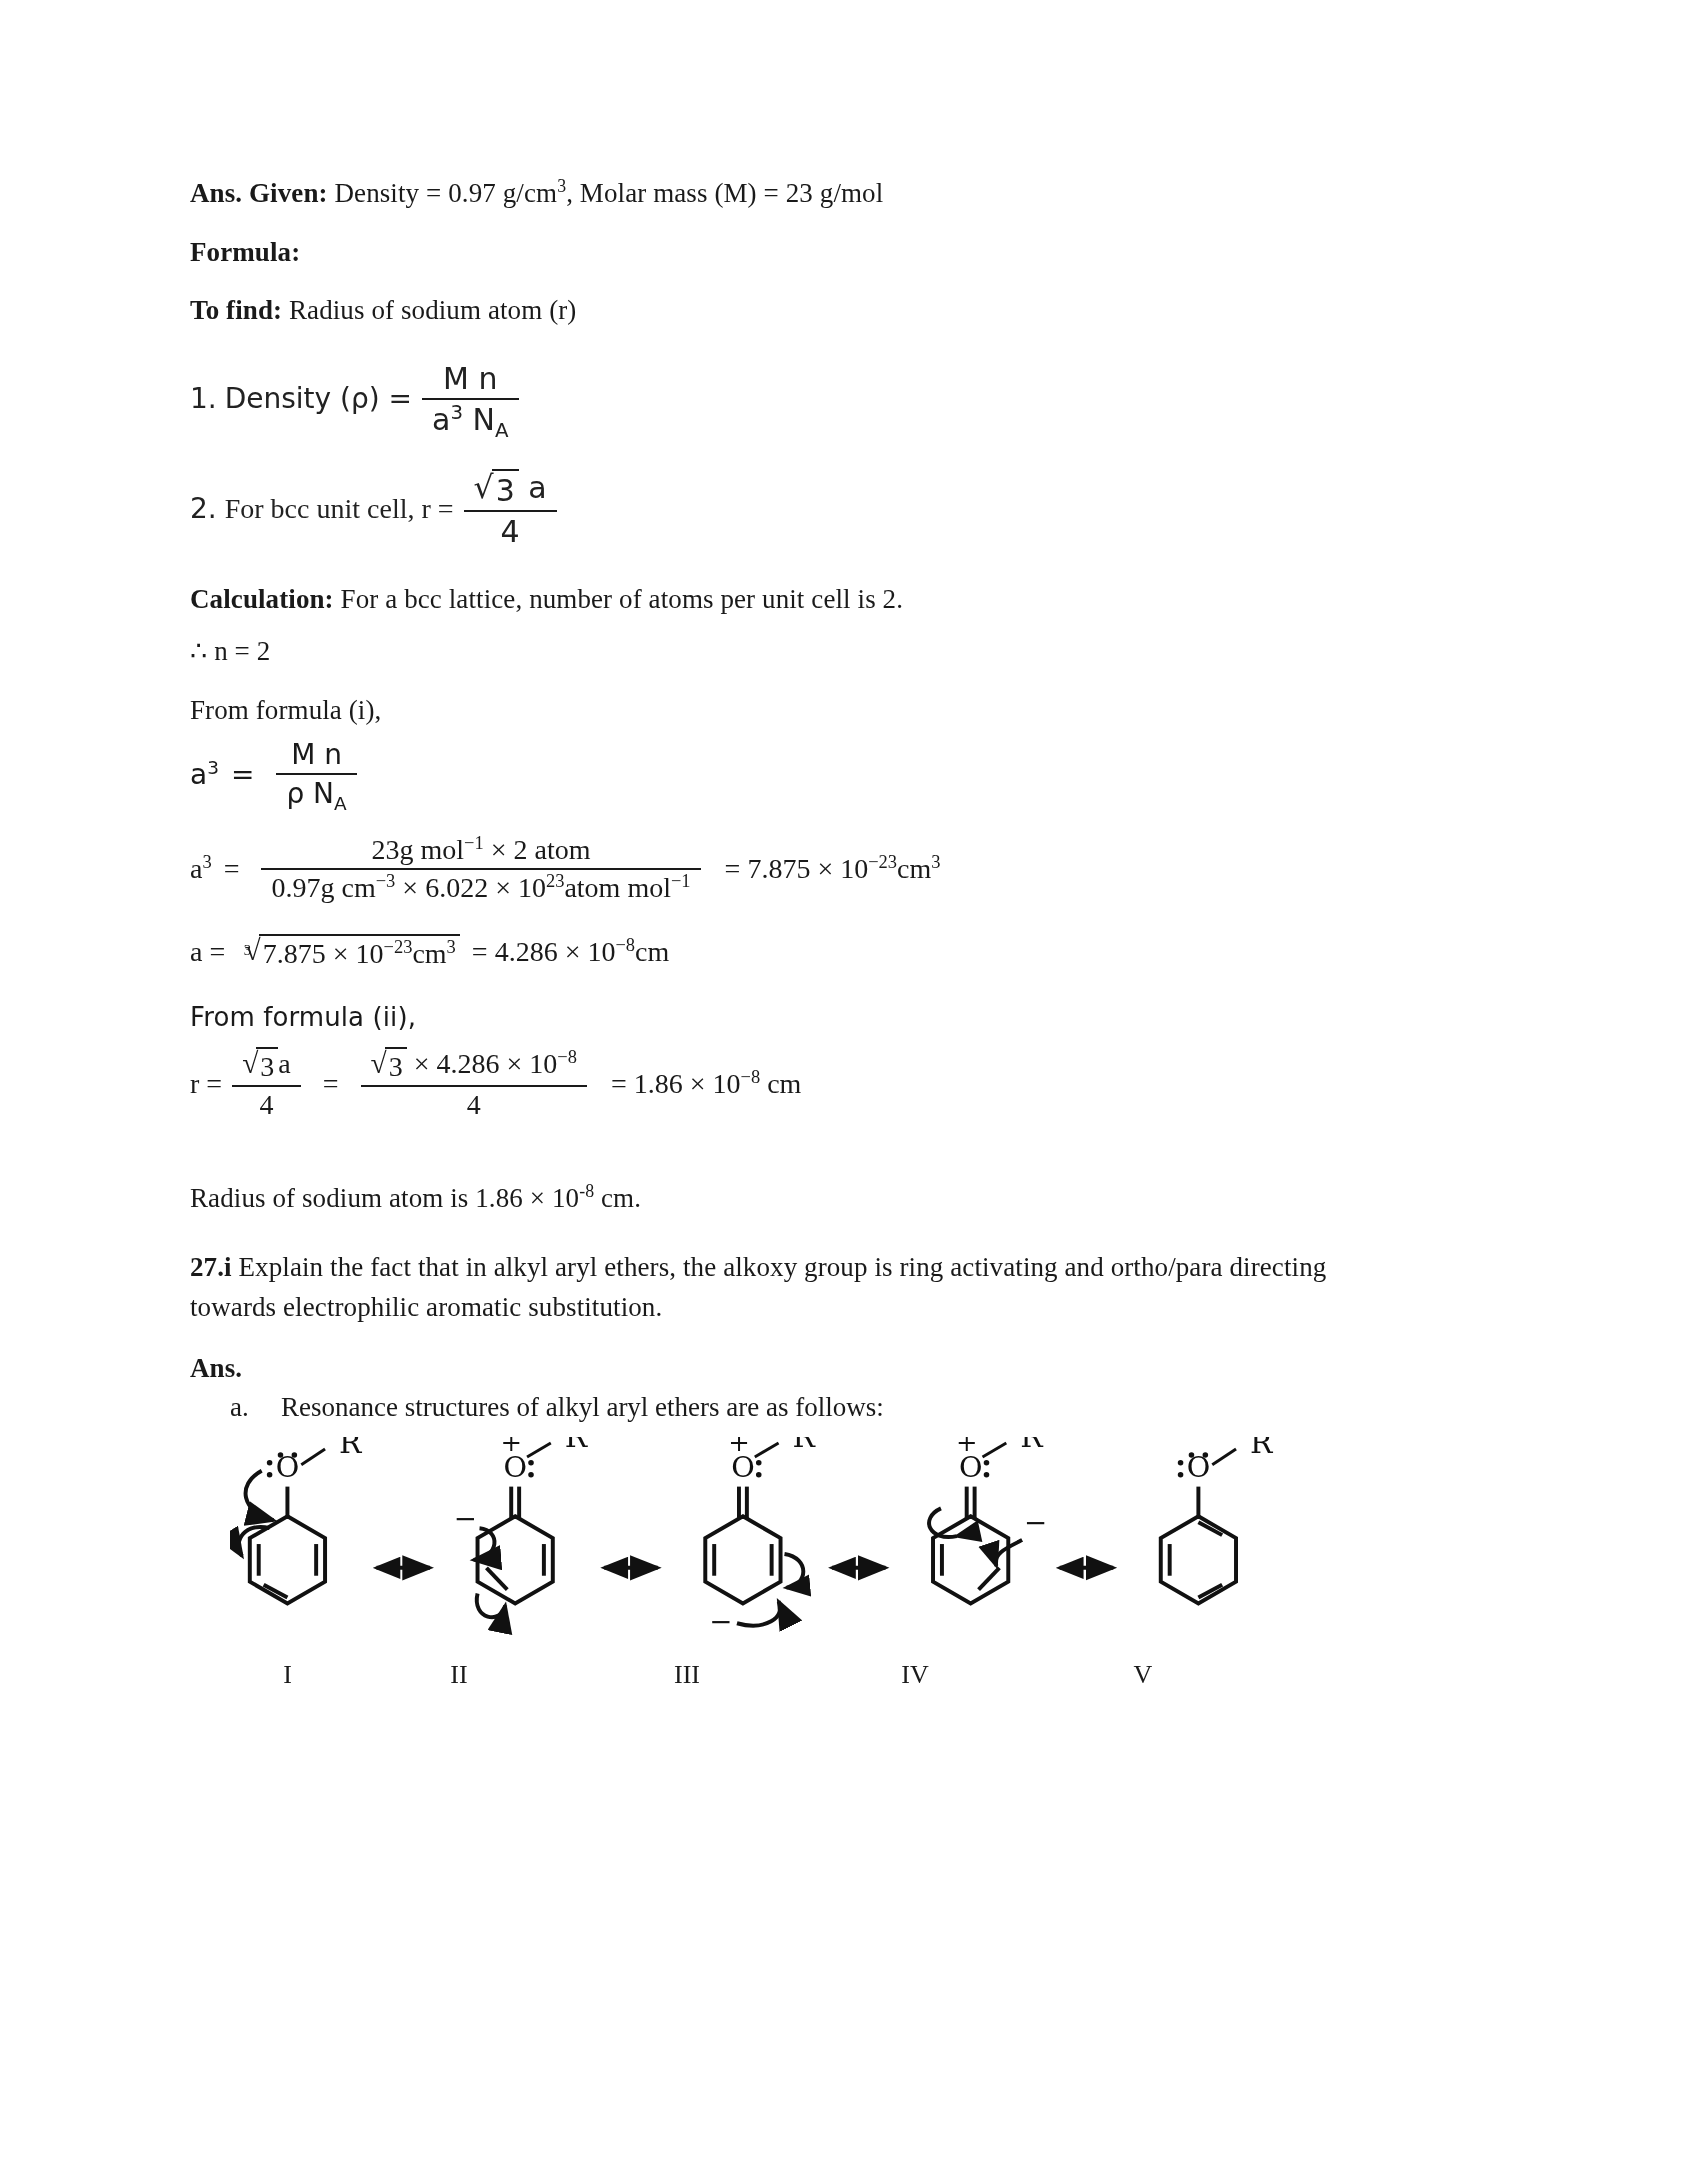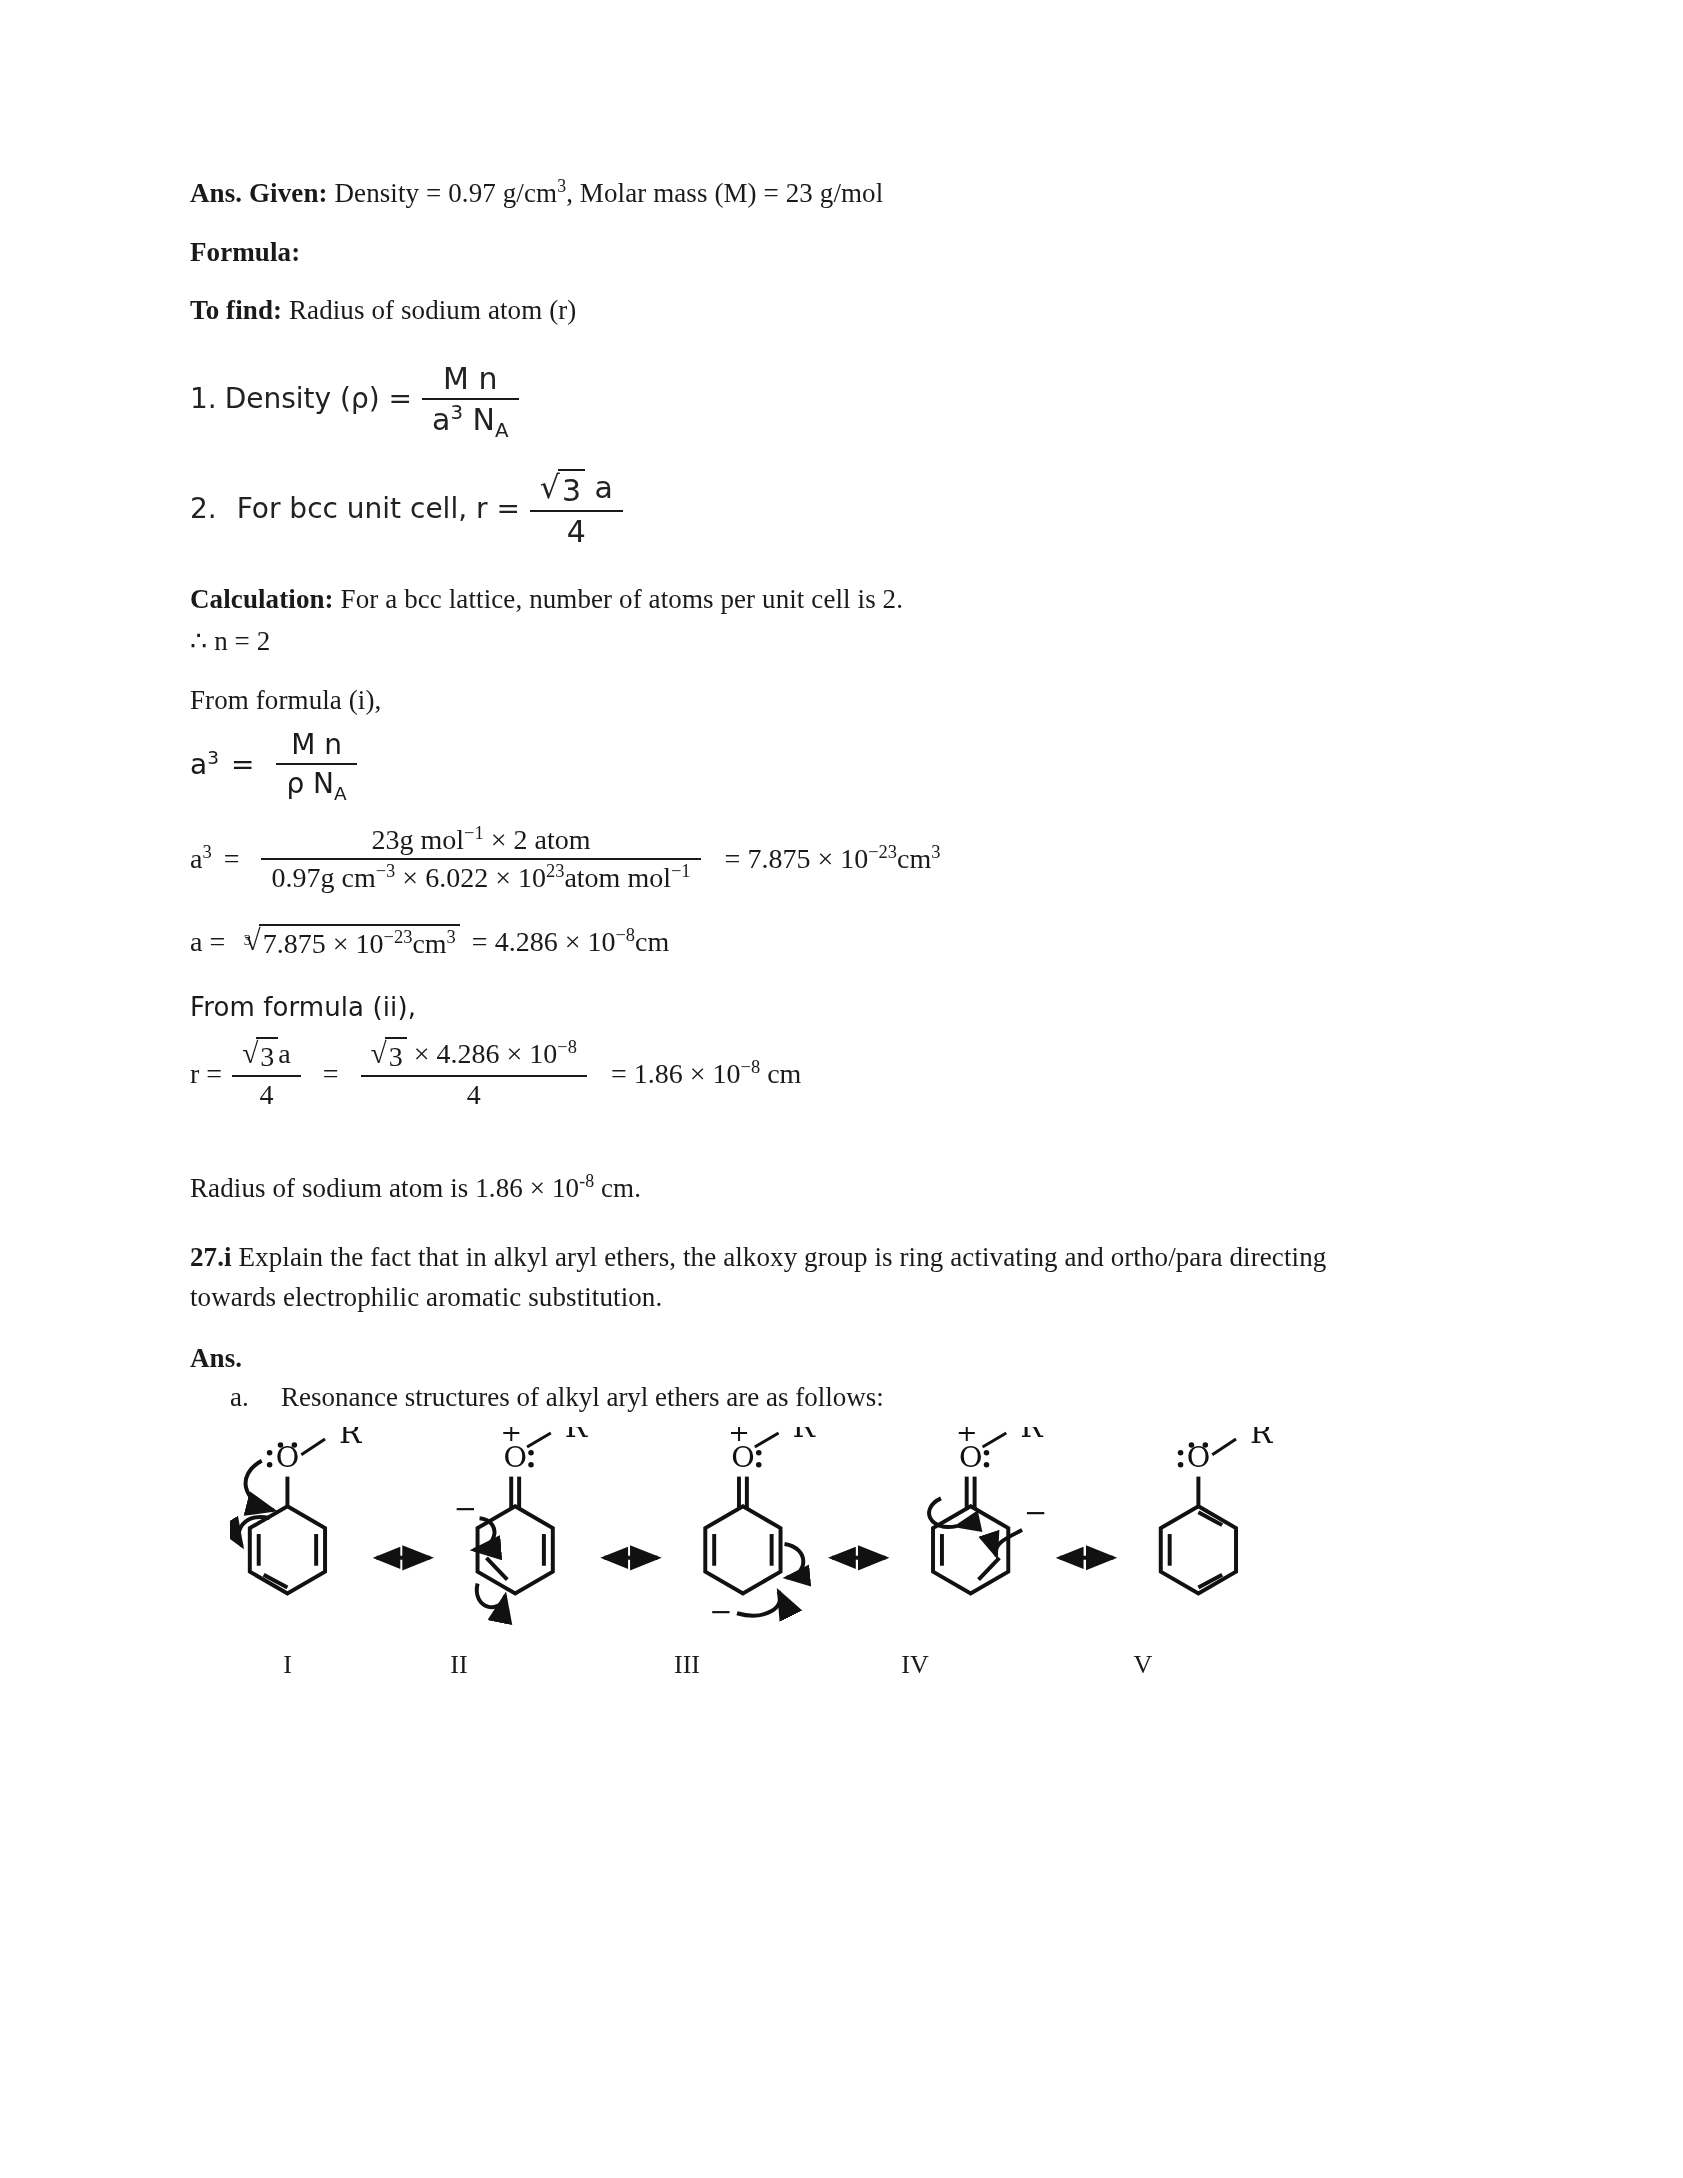--- a/index.html
+++ b/index.html
@@ -152,35 +152,35 @@
       <span class="lbl" style="margin-left:8px;">Density (ρ)  =</span>
       <span class="frac">
         <span class="num">M  n</span>
         <span class="bar"></span>
         <span class="den"><span>a</span><sup>3</sup> <span>N</span><sub>A</sub></span>
       </span>
     </div>
 
     <div class="formula-block mathrow sans mt28">
       <span class="lbl">2.</span>
-      <span class="lbl" style="margin-left:20px;">For bcc unit cell, r  =</span>
+      <span class="lbl" style="margin-left:8px;font-family:Liberation Serif, serif;">For bcc unit cell, r  =</span>
       <span class="frac">
         <span class="num">
           <span class="radical">
               <span class="sign">√</span>
               <span class="body">3</span>
             </span>
           <span>a</span>
         </span>
         <span class="bar"></span>
         <span class="den">4</span>
       </span>
     </div>
 
-    <p class="line mt28" style="margin-bottom:2px;">
+    <p class="line mt28" style="margin-bottom:12px;">
       <span class="bold">Calculation:</span>
       <span>For a bcc lattice, number of atoms per unit cell is 2.</span>
     </p>
     <p class="line" style="">∴ n = 2</p>
     <p class="line" style="margin-bottom:6px;">From formula (i),</p>
 
     <div class="mathrow sans" style="font-size:28px;">
       <span class="lbl"><span>a</span><sup>3</sup></span>
       <span class="lbl" style="margin:0 12px;">=</span>
       <span class="frac">

